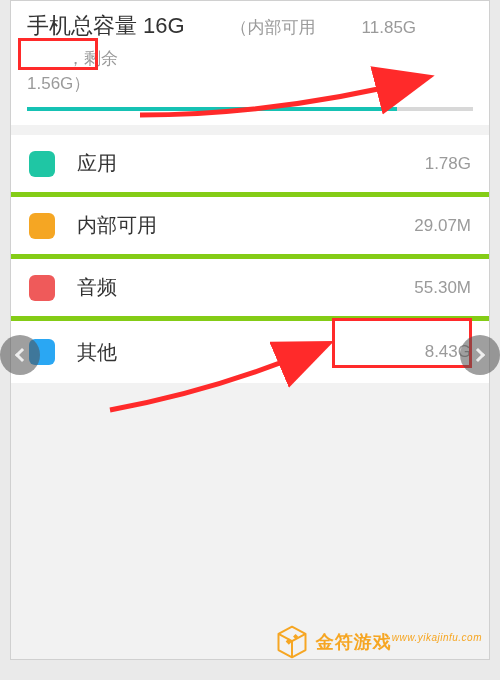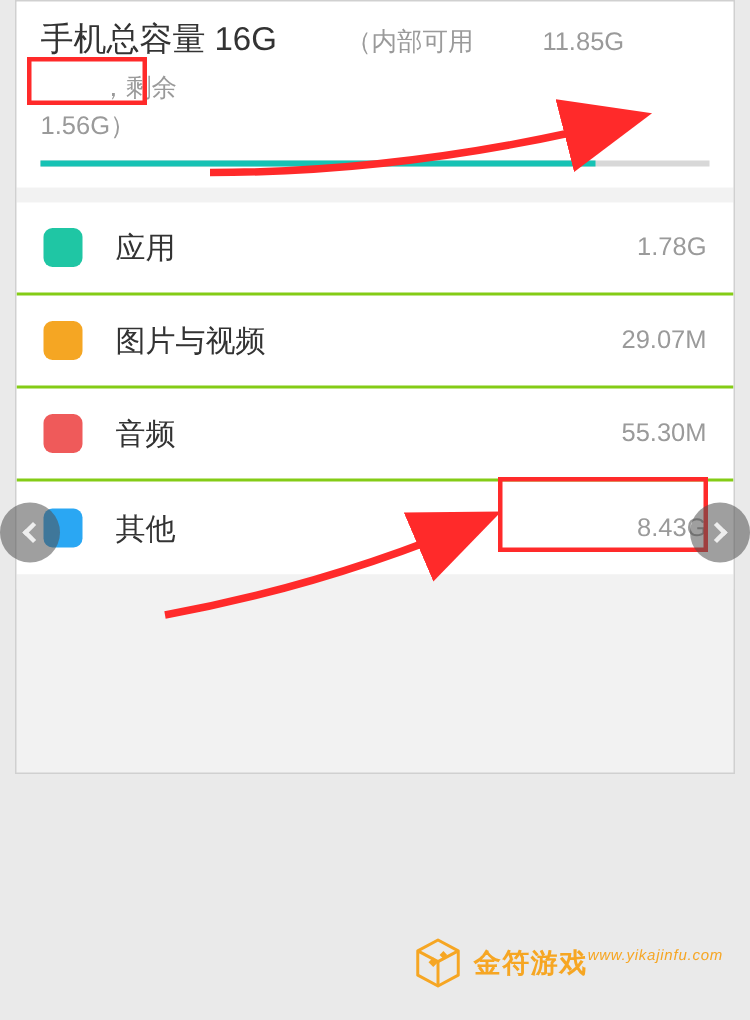--- a/index.html
+++ b/index.html
@@ -2,21 +2,21 @@
 <html><head>
 <meta charset="utf-8">
 <style>
   * { box-sizing: border-box; margin: 0; padding: 0; }
   html, body { width: 500px; height: 680px; font-family: "Helvetica Neue", Arial, sans-serif; }
   body { background: #eaeaea; overflow: hidden; position: relative; }
 
   .phone {
     position: absolute;
     left: 10px; top: 0;
-    width: 480px; height: 516px;
+    width: 480px; height: 660px;
     background: #f2f2f2;
     border: 1px solid #d0d0d0;
     overflow: hidden;
   }
 
   .header {
     background: #ffffff;
     padding: 10px 16px 14px 16px;
     position: relative;
   }
@@ -43,21 +43,21 @@
   }
 
   .gap { height: 10px; background: #f2f2f2; }
 
   .list { background: #ffffff; }
   .row {
     display: flex;
     align-items: center;
     height: 62px;
     padding: 0 18px;
-    border-bottom: 2px solid #84cc16;
+    border-bottom: 5px solid #84cc16;
     position: relative;
   }
   .row:last-child { border-bottom: none; }
   .swatch {
     width: 26px; height: 26px;
     border-radius: 6px;
     margin-right: 22px;
     flex: 0 0 auto;
   }
   .row-label { font-size: 20px; color: #333; flex: 1 1 auto; }
@@ -152,21 +152,21 @@
   <div class="gap"></div>
 
   <div class="list">
     <div class="row">
       <div class="swatch" id="sw0" style="background: rgb(31, 198, 164);"></div>
       <div class="row-label">应用</div>
       <div class="row-value">1.78G</div>
     </div>
     <div class="row">
       <div class="swatch" id="sw1" style="background: rgb(245, 166, 35);"></div>
-      <div class="row-label">图片与视频</div>
+      <div class="row-label">内部可用</div>
       <div class="row-value">29.07M</div>
     </div>
     <div class="row">
       <div class="swatch" id="sw2" style="background: rgb(239, 90, 90);"></div>
       <div class="row-label">音频</div>
       <div class="row-value">55.30M</div>
     </div>
     <div class="row">
       <div class="swatch" id="sw3" style="background: rgb(42, 167, 243);"></div>
       <div class="row-label">其他</div>

